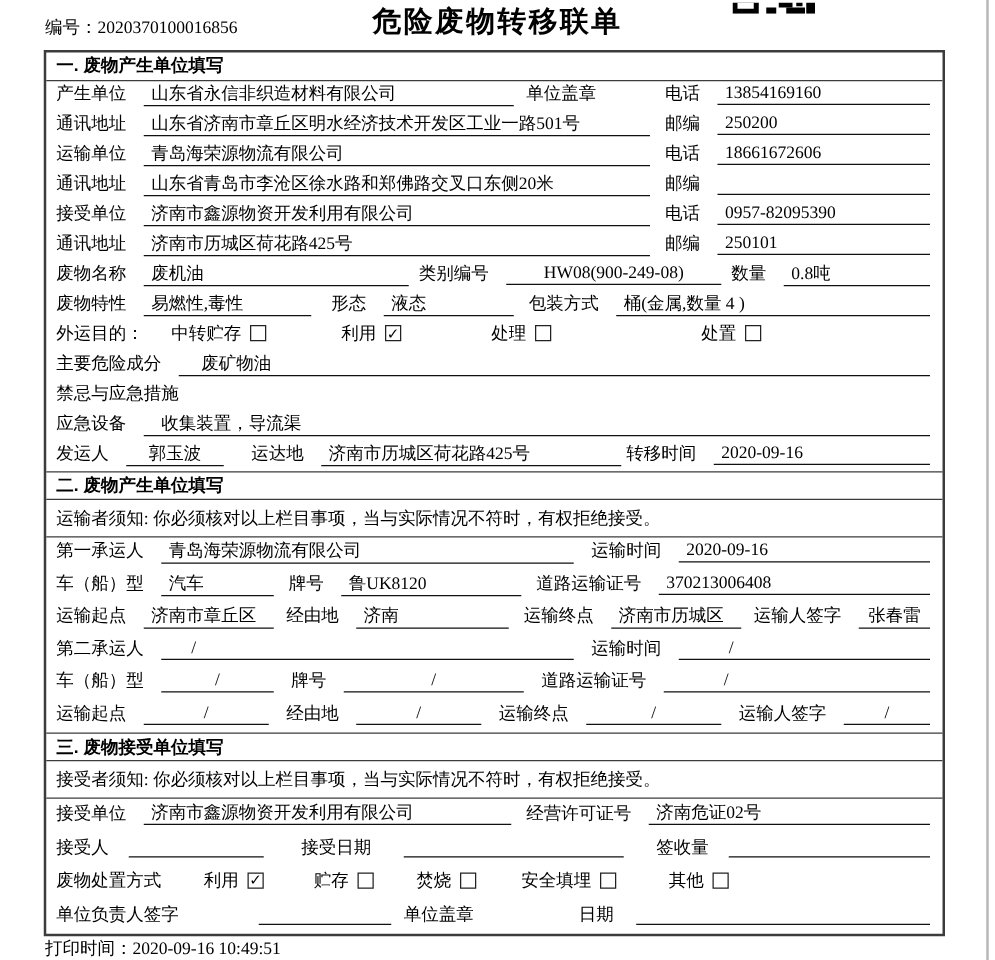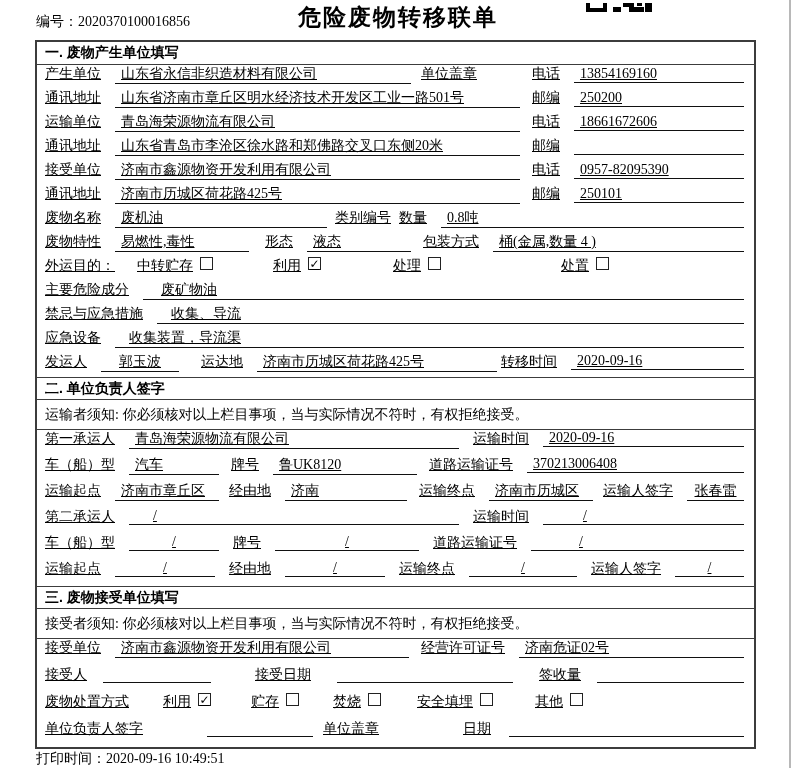--- a/index.html
+++ b/index.html
@@ -14,21 +14,21 @@
 
   .tbl { position:absolute; left:35px; top:40px; width:721px; border:2px solid #3c3c3c; background:#fff; }
 
   .sec-h { height:23px; display:flex; align-items:center; padding:0 8px;
            font-family:"Liberation Sans","DejaVu Sans",sans-serif; font-weight:bold; font-size:14px;
            border-bottom:1px solid #3c3c3c; }
   .sec-h.mid { border-top:1px solid #3c3c3c; }
 
   .note { height:30px; display:flex; align-items:center; padding:0 8px; border-bottom:1px solid #3c3c3c; white-space:nowrap; }
 
-  .row { display:flex; align-items:flex-start; padding:0 10px 4px 8px; white-space:nowrap;text-decoration:underline; }
+  .row { display:flex; align-items:center; padding:0 10px 4px 8px; white-space:nowrap; }
   .h24 { height:24px; } .h26 { height:26px; } .h27 { height:27px; }
 
   .lb { flex:none; }
   .u  { border-bottom:1px solid #111; display:flex; align-items:flex-end; padding:0 2px 0 6px;
         min-height:17px; margin-left:14px; overflow:hidden; flex:none; }
   .uf { flex:1 1 auto; }
   .ctr { justify-content:center; padding-left:2px; }
   .sp { flex:1 1 auto; }
   .rcol { display:flex; align-items:flex-end; width:212px; flex:none; }
 
@@ -113,20 +113,21 @@
     <span class="rcol">
       <span class="lb">邮编</span>
       <span class="u uf">250101</span>
     </span>
   </div>
 
   <div class="row h24">
     <span class="lb">废物名称</span>
     <span class="u" style="width:212px">废机油</span>
     <span class="lb" style="margin-left:8px">类别编号</span>
+    <span class="u ctr" style="width:172px">HW08(900-249-08)</span>
     <span class="lb" style="margin-left:8px">数量</span>
     <span class="u uf">0.8吨</span>
   </div>
 
   <div class="row h24">
     <span class="lb">废物特性</span>
     <span class="u" style="width:134px">易燃性,毒性</span>
     <span class="lb" style="margin-left:16px">形态</span>
     <span class="u" style="width:104px">液态</span>
     <span class="lb" style="margin-left:12px">包装方式</span>
@@ -145,38 +146,37 @@
     <span class="cb"></span>
   </div>
 
   <div class="row h24">
     <span class="lb">主要危险成分</span>
     <span class="u uf" style="padding-left:18px">废矿物油</span>
   </div>
 
   <div class="row h24">
     <span class="lb">禁忌与应急措施</span>
-    <span class="u uf" style="padding-left:14px">收集、导流</span>
   </div>
 
   <div class="row h24">
     <span class="lb">应急设备</span>
     <span class="u uf" style="padding-left:14px">收集装置，导流渠</span>
   </div>
 
   <div class="row h24">
     <span class="lb">发运人</span>
     <span class="u ctr" style="width:78px">郭玉波</span>
     <span class="lb" style="margin-left:22px">运达地</span>
     <span class="u" style="width:240px">济南市历城区荷花路425号</span>
     <span class="lb" style="margin-left:4px">转移时间</span>
     <span class="u uf">2020-09-16</span>
   </div>
 
-  <div class="sec-h mid">二. 单位负责人签字</div>
+  <div class="sec-h mid">二. 废物产生单位填写</div>
   <div class="note">运输者须知: 你必须核对以上栏目事项，当与实际情况不符时，有权拒绝接受。</div>
 
   <div class="row h26">
     <span class="lb">第一承运人</span>
     <span class="u" style="width:330px">青岛海荣源物流有限公司</span>
     <span class="lb" style="margin-left:14px">运输时间</span>
     <span class="u uf">2020-09-16</span>
   </div>
 
   <div class="row h26">
@@ -232,21 +232,21 @@
   <div class="row h27">
     <span class="lb">接受单位</span>
     <span class="u" style="width:294px;margin-left:14px">济南市鑫源物资开发利用有限公司</span>
     <span class="lb" style="margin-left:12px">经营许可证号</span>
     <span class="u uf">济南危证02号</span>
   </div>
 
   <div class="row h27">
     <span class="lb">接受人</span>
     <span class="u" style="width:108px;margin-left:16px"></span>
-    <span class="lb" style="margin-left:44px">接受日期</span>
+    <span class="lb" style="margin-left:30px">接受日期</span>
     <span class="u" style="width:176px;margin-left:26px"></span>
     <span class="lb" style="margin-left:26px">签收量</span>
     <span class="u uf" style="margin-left:16px"></span>
   </div>
 
   <div class="row h27">
     <span class="lb">废物处置方式</span>
     <span class="lb" style="margin-left:34px">利用</span>
     <span class="cb">✓</span>
     <span class="lb" style="margin-left:40px">贮存</span>

